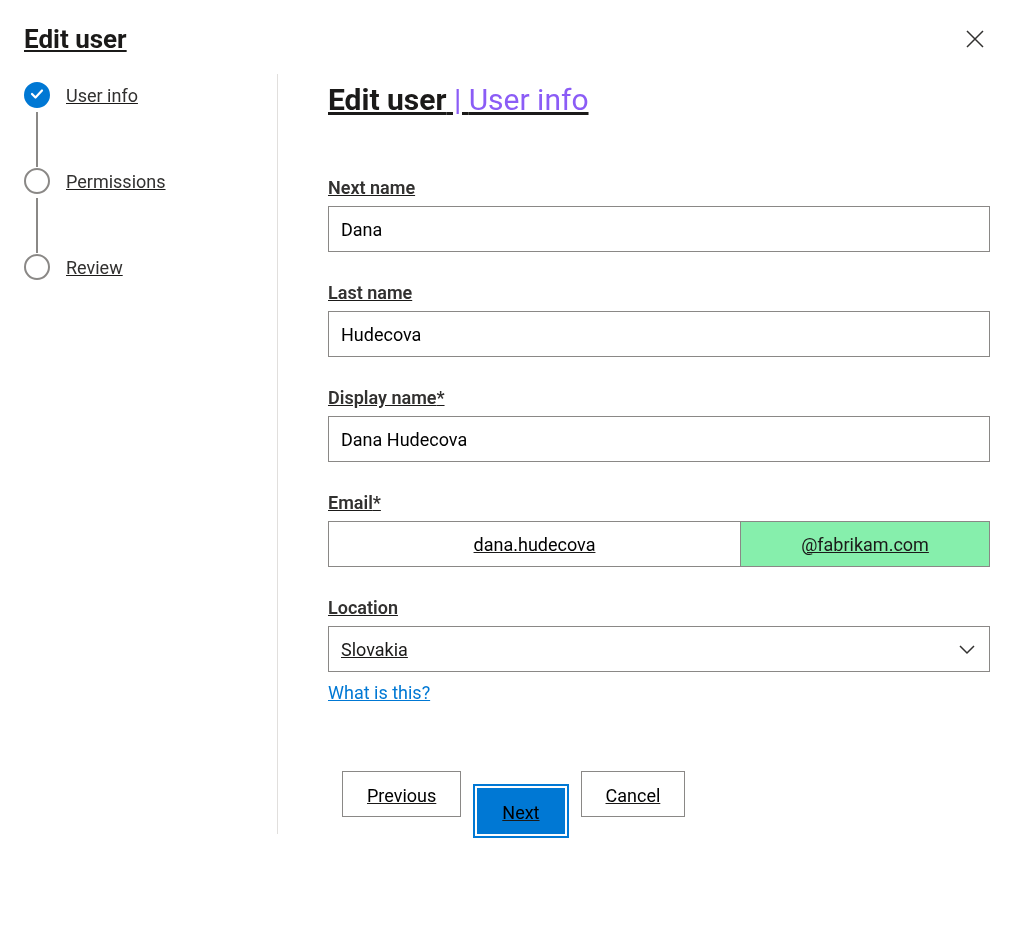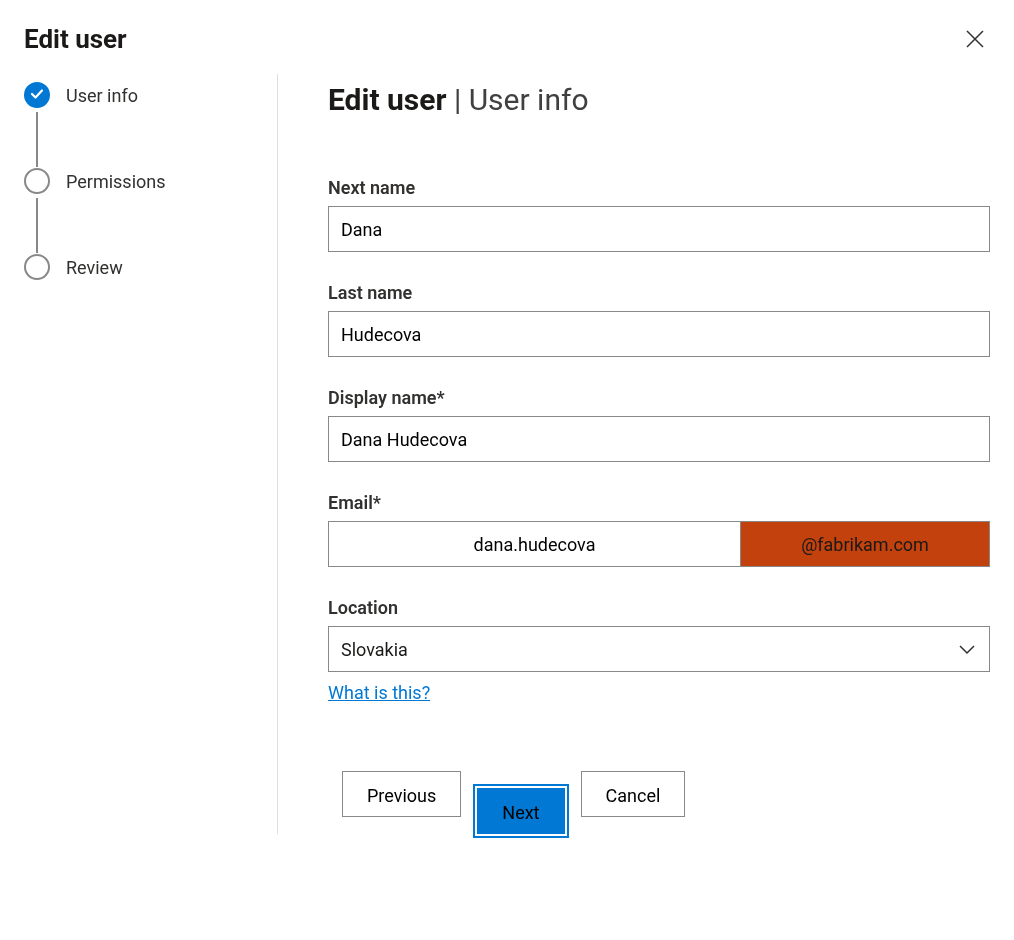--- a/index.html
+++ b/index.html
@@ -7,20 +7,21 @@
     margin: 0; padding: 0;
     font-family: "Segoe UI", -apple-system, BlinkMacSystemFont, Roboto, "Helvetica Neue", sans-serif;
     background: #fff;
     color: #1b1a19;
     width: 1014px;
     height: 940px;
   }
   .dialog {
     position: relative;
     padding: 24px;
+    text-decoration: underline;
   }
   .dialog-header {
     display: flex;
     justify-content: space-between;
     align-items: center;
     margin-bottom: 20px;
   }
   .dialog-title {
     font-size: 26px;
     font-weight: 700;
@@ -83,21 +84,21 @@
     padding-left: 50px;
     padding-top: 8px;
   }
   .content-title {
     font-size: 30px;
     font-weight: 700;
     margin: 0 0 60px 0;
   }
   .content-title .sub {
     font-weight: 400;
-    color: #404040;
+    color: #8b5cf6;
   }
   .field {
     margin-bottom: 30px;
   }
   .field-label {
     display: block;
     font-size: 18px;
     font-weight: 600;
     margin-bottom: 8px;
     color: #323130;
@@ -121,21 +122,21 @@
     border-right: none;
     text-align: center;
   }
   .email-domain {
     display: flex;
     align-items: center;
     justify-content: center;
     padding: 0 20px;
     font-size: 18px;
     border: 1px solid #8a8886;
-    background: #c2410c;
+    background: #86efac;
     min-width: 250px;
   }
   .select-wrap {
     position: relative;
     width: 100%;
   }
   .select-display {
     width: 100%;
     height: 46px;
     padding: 0 12px;

